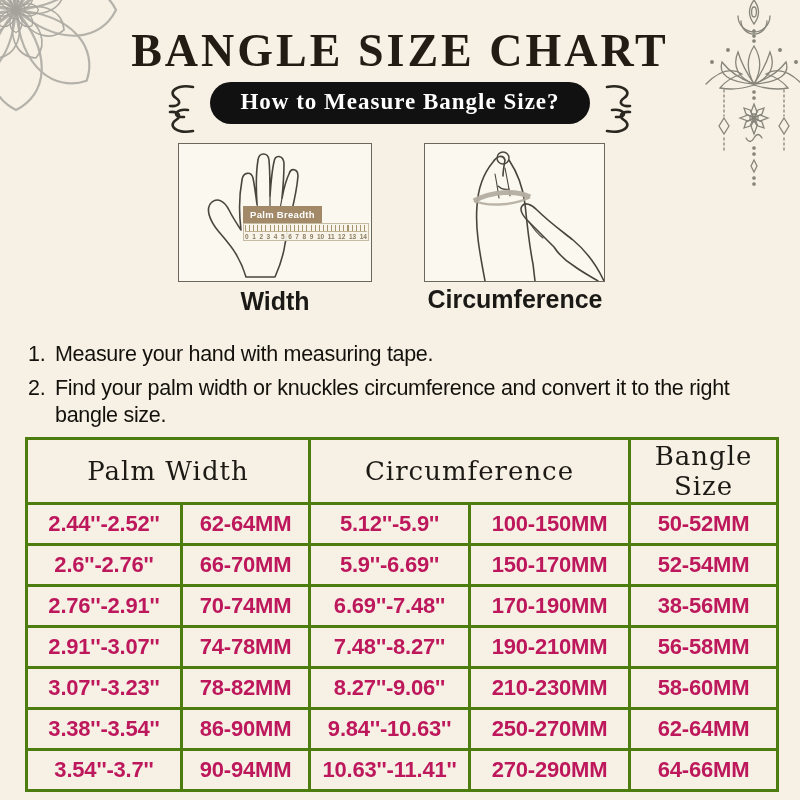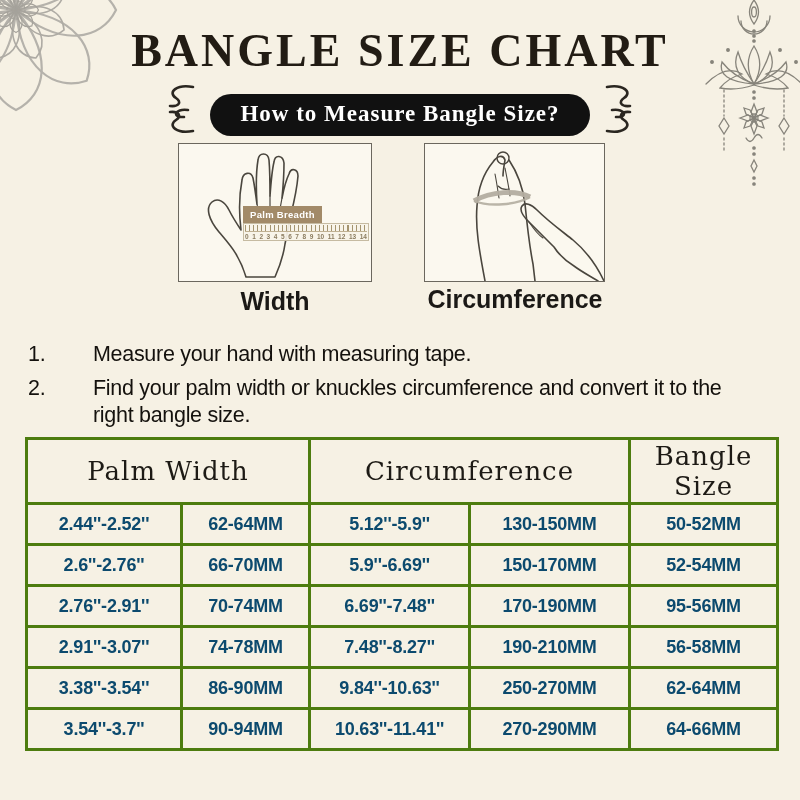--- a/index.html
+++ b/index.html
@@ -17,21 +17,21 @@
   
   .title{
     position:absolute;left:0;top:24px;width:100%;
     text-align:center;margin:0;
     font-family:"Liberation Serif",serif;
     font-size:46px;font-weight:700;letter-spacing:3px;
     color:#221c14;
   }
   .pill-row{
     position:absolute;left:0;top:82px;width:100%;
-    display:flex;align-items:flex-end;justify-content:center;gap:15px;
+    display:flex;align-items:flex-start;justify-content:center;gap:15px;
   }
   .pill{
     background:#111111;color:#ffffff;
     border-radius:22px;
     padding:7px 30px 9px;
     font-family:"Liberation Serif",serif;
     font-weight:700;font-size:23px;letter-spacing:1px;
   }
 
   
@@ -69,41 +69,41 @@
     font-weight:700;color:#1b1916;
   }
   .caption-width{left:178px;top:287px;width:194px;font-size:25px;}
   .caption-circ{left:350px;top:285px;width:330px;font-size:25px;}
   .caption-note{font-size:14.5px;font-weight:700;margin-top:0;letter-spacing:-0.2px;}
 
   
   .instructions{position:absolute;left:28px;top:341px;width:726px;}
   .instr-item{display:flex;margin-bottom:7px;font-size:21.5px;letter-spacing:-0.3px;line-height:1.26;}
   .instr-num{flex:0 0 27px;}
-  .instr-text{flex:1;margin-left:38px;}
+  .instr-text{flex:1;}
 
   
   table.size-table{
     position:absolute;left:25px;top:437px;width:751px;
     border-collapse:collapse;table-layout:fixed;
     border:2px solid #7d7c76;
   }
   .size-table th,.size-table td{
     border:3px solid #4d7c0f;text-align:center;vertical-align:middle;
     background:transparent;
   }
   .size-table th{
     height:49px;
     font-family:"DejaVu Serif","Liberation Serif",serif;
     font-size:26px;font-weight:400;letter-spacing:1px;color:#1d1a15;
   }
   .size-table td{
     height:36px;
     font-family:"Liberation Sans",sans-serif;
-    font-size:18px;font-weight:700;letter-spacing:-0.2px;color:#0c4a6e;
+    font-size:22px;font-weight:700;letter-spacing:-0.2px;color:#be185d;
   }
 </style>
 </head>
 <body>
 
 <svg class="deco mandala" width="220" height="220" viewBox="0 0 220 220">
   <g fill="none" stroke="#b5b2ab" stroke-width="2.2">
     <g>
       <path id="po" d="M106,102 C68,147 75.6,187 106,202 C136.4,187 144,147 106,102 Z"></path>
     </g>
@@ -338,45 +338,52 @@
       <th colspan="2">Palm Width</th>
       <th colspan="2">Circumference</th>
       <th>Bangle Size</th>
     </tr>
   </thead>
   <tbody>
       <tr>
         <td>2.44''-2.52''</td>
         <td>62-64MM</td>
         <td>5.12''-5.9''</td>
-        <td>130-150MM</td>
+        <td>100-150MM</td>
         <td>50-52MM</td>
       </tr>
       <tr>
         <td>2.6''-2.76''</td>
         <td>66-70MM</td>
         <td>5.9''-6.69''</td>
         <td>150-170MM</td>
         <td>52-54MM</td>
       </tr>
       <tr>
         <td>2.76''-2.91''</td>
         <td>70-74MM</td>
         <td>6.69''-7.48''</td>
         <td>170-190MM</td>
-        <td>95-56MM</td>
+        <td>38-56MM</td>
       </tr>
       <tr>
         <td>2.91''-3.07''</td>
         <td>74-78MM</td>
         <td>7.48''-8.27''</td>
         <td>190-210MM</td>
         <td>56-58MM</td>
       </tr>
       <tr>
+        <td>3.07''-3.23''</td>
+        <td>78-82MM</td>
+        <td>8.27''-9.06''</td>
+        <td>210-230MM</td>
+        <td>58-60MM</td>
+      </tr>
+      <tr>
         <td>3.38''-3.54''</td>
         <td>86-90MM</td>
         <td>9.84''-10.63''</td>
         <td>250-270MM</td>
         <td>62-64MM</td>
       </tr>
       <tr>
         <td>3.54''-3.7''</td>
         <td>90-94MM</td>
         <td>10.63''-11.41''</td>

